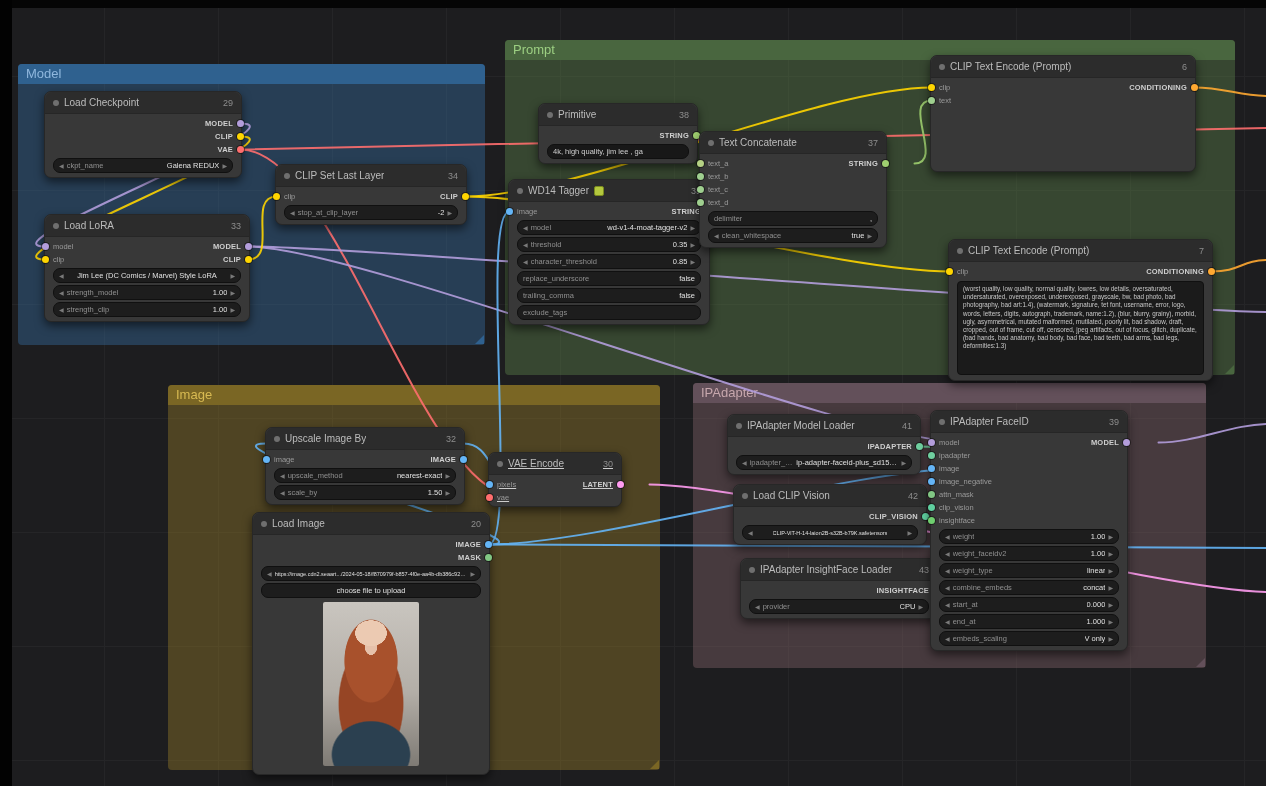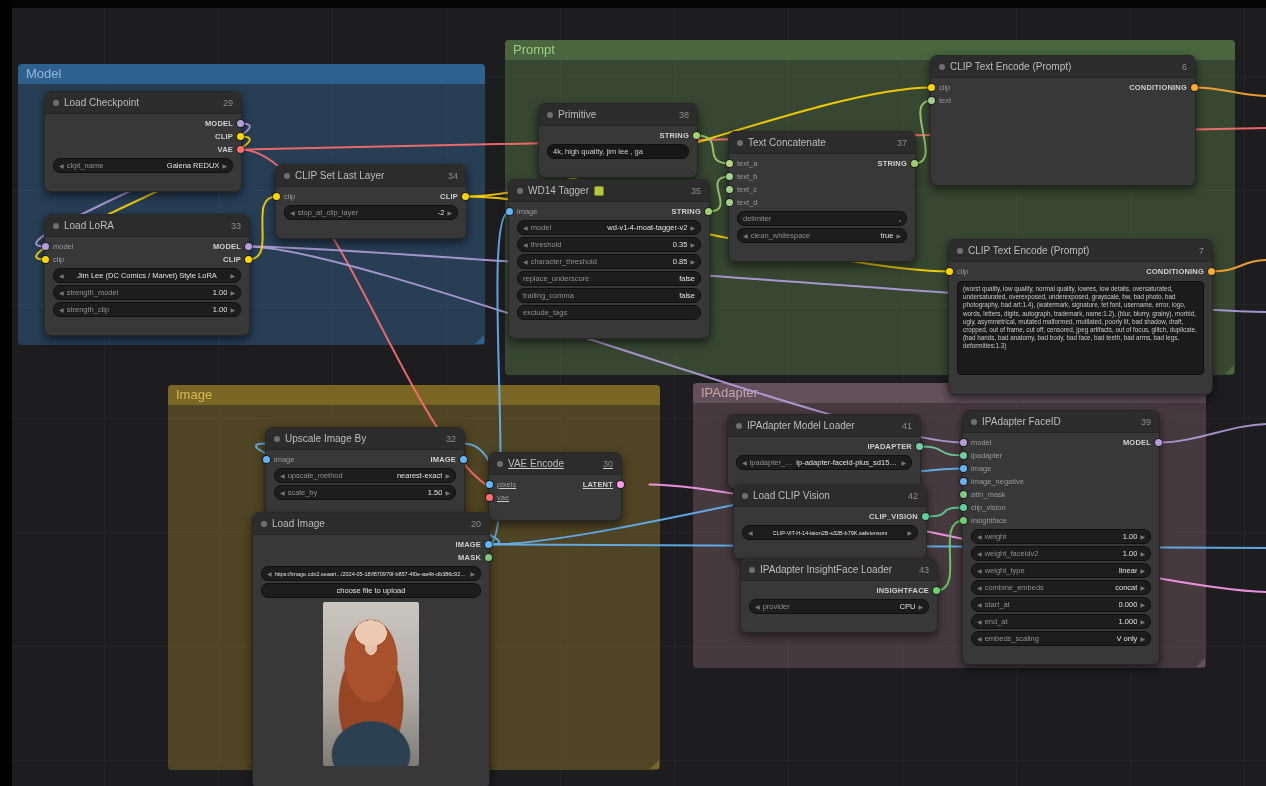--- a/index.html
+++ b/index.html
@@ -21,21 +21,21 @@
   #wires path{fill:none;stroke-width:2;opacity:0.9;stroke-linecap:round;}
   
   .node{position:absolute;z-index:3;background:#383838;border:1px solid #272727;border-radius:7px;
     box-shadow:0 4px 10px rgba(0,0,0,0.55);color:#ccc;}
   .ntitle{height:21px;display:flex;align-items:center;gap:5px;padding:0 8px;background:#2c2c2c;
     border-radius:7px 7px 0 0;border-bottom:1px solid #262626;}
   .ndot{width:6px;height:6px;border-radius:50%;background:#6f6f6f;flex:none;}
   .ntext{color:#bcbcbc;font-size:10px;white-space:nowrap;overflow:hidden;text-overflow:ellipsis;flex:0 1 auto;}
   .nbadge{width:8px;height:8px;border-radius:2px;background:#b4c83e;border:1px solid #7a8a20;flex:none;}
   .nid{margin-left:auto;color:#8d8d8d;font-size:9px;flex:none;}
-  .nbody{padding:3px 0 16px 0;}
+  .nbody{padding:3px 0 2px 0;}
   .srow{display:flex;align-items:center;height:13px;padding:0 5px;}
   .sin{display:flex;align-items:center;gap:4px;min-width:0;}
   .sout{display:flex;align-items:center;gap:4px;margin-left:auto;}
   .pdot{width:7px;height:7px;border-radius:50%;flex:none;box-shadow:0 0 0 1px rgba(0,0,0,0.45);}
   .sin .pdot{margin-left:-8px;}
   .sout .pdot{margin-right:-8px;}
   .slabel{color:#9a9a9a;font-size:7.5px;white-space:nowrap;}
   .slabel.out{color:#cfcfcf;font-weight:600;letter-spacing:0.2px;}
   
   .widget{margin:2px 8px;height:13px;border-radius:7px;background:#1d1d1d;border:1px solid #101010;
@@ -279,21 +279,21 @@
         <div class="widget toggle">
           <span class="wlabel">trailing_comma</span>
           <span class="wvalue">false</span>
         </div>
         <div class="widget textpill">
           <span class="wlabel">exclude_tags</span>
           <span class="wvalue"></span>
         </div>
       </div>
     </div>
-    <div class="node" style="left: 728px; top: 131px; width: 186px;">
+    <div class="node" style="left: 699px; top: 131px; width: 186px;">
       <div class="ntitle">
         <span class="ndot"></span>
         <span class="ntext">Text Concatenate</span>
         <span class="nid">37</span>
       </div>
       <div class="nbody">
         <div class="srow">
           <div class="sin">
             <span class="pdot" style="background: rgb(181, 209, 132);"></span>
             <span class="slabel">text_a</span>
@@ -530,21 +530,21 @@
           </div>
         </div>
         <div class="widget combo">
           <span class="warrow l"></span>
           <span class="wlabel">provider</span>
           <span class="wvalue">CPU</span>
           <span class="warrow r"></span>
         </div>
       </div>
     </div>
-    <div class="node" style="left: 962px; top: 410px; width: 196px;">
+    <div class="node" style="left: 930px; top: 410px; width: 196px;">
       <div class="ntitle">
         <span class="ndot"></span>
         <span class="ntext">IPAdapter FaceID</span>
         <span class="nid">39</span>
       </div>
       <div class="nbody">
         <div class="srow">
           <div class="sin">
             <span class="pdot" style="background: rgb(179, 157, 219);"></span>
             <span class="slabel">model</span>

